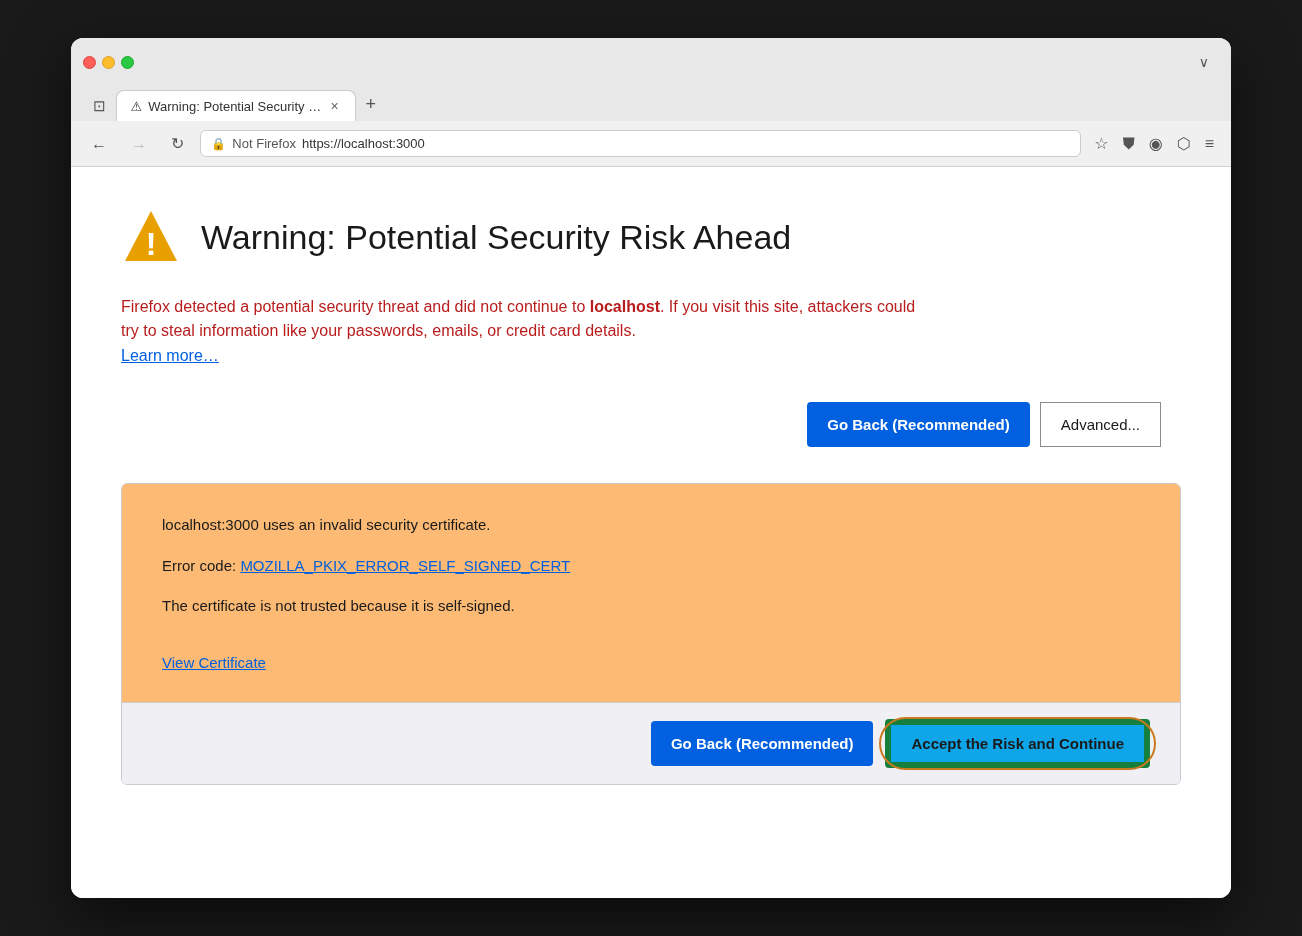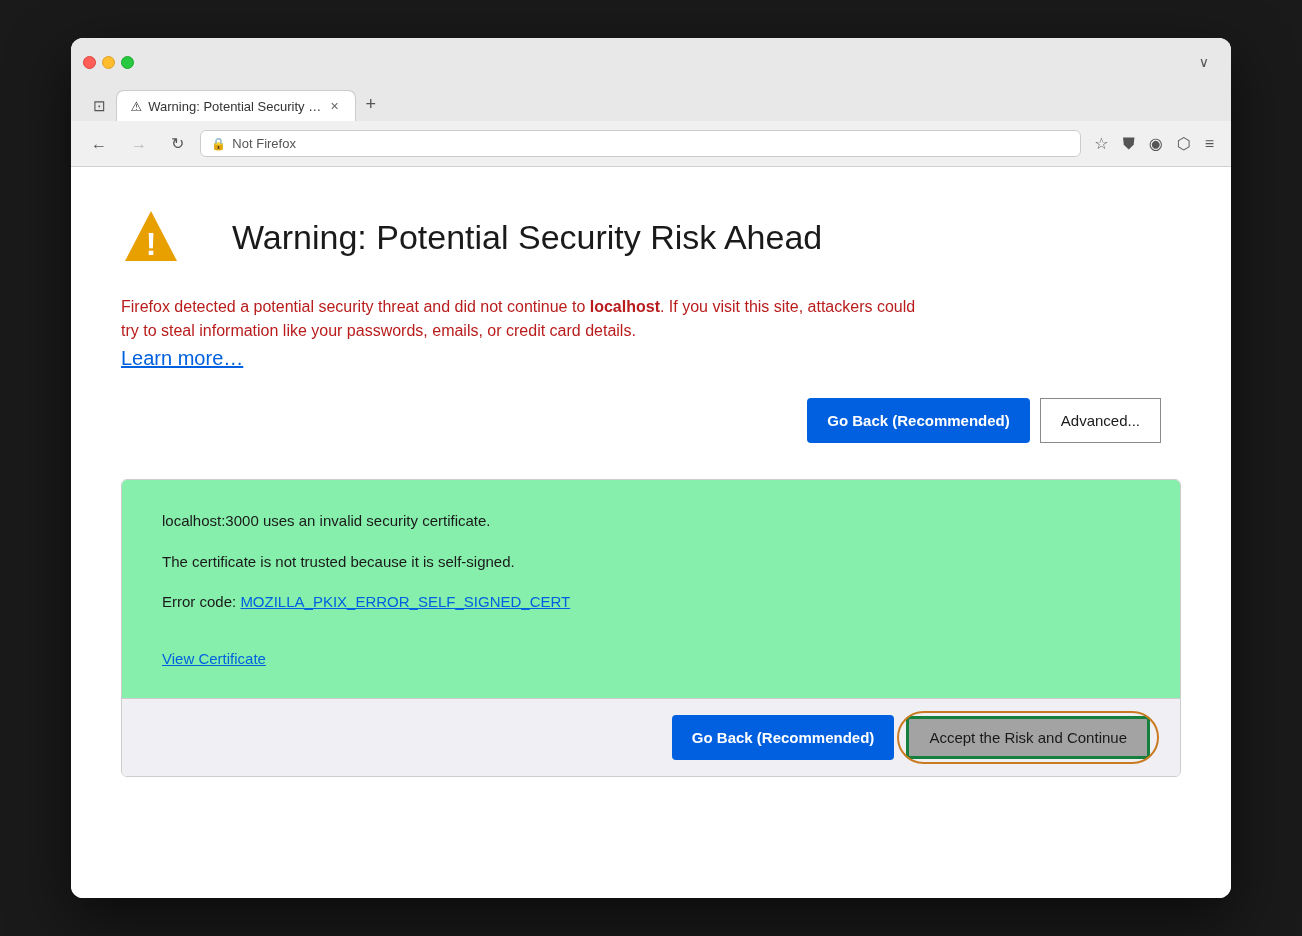--- a/index.html
+++ b/index.html
@@ -204,42 +204,41 @@
     .warning-icon {
       width: 60px;
       height: 60px;
       flex-shrink: 0;
     }
 
     .warning-title {
       font-size: 34px;
       font-weight: 400;
       color: #1a1a1a;
-      margin-left: 31px;
     }
 
     .warning-description {
       font-size: 16px;
       color: #b91c1c;
       line-height: 1.5;
       margin-bottom: 4px;
       max-width: 800px;
     }
 
     .warning-description strong {
       font-weight: 700;
     }
 
     .learn-more-link {
       color: #0060df;
       text-decoration: underline;
-      font-size: 20px;
+      font-size: 16px;
       cursor: pointer;
       display: inline-block;
-      margin-bottom: 28px;
+      margin-bottom: 37px;
     }
 
     .main-actions {
       display: flex;
       justify-content: flex-end;
       gap: 10px;
       margin-bottom: 36px;
       padding-right: 20px;
     }
 
@@ -267,21 +266,21 @@
     
     .details-box {
       border: 1px solid #ccc;
       border-radius: 6px;
       overflow: hidden;
       margin-top: 10px;
     }
 
     .details-content {
       padding: 30px 40px;
-      background: #86efac;
+      background: #fdba74;
     }
 
     .details-content p {
       font-size: 15px;
       color: #1a1a1a;
       margin-bottom: 18px;
       line-height: 1.5;
     }
 
     .details-content p:last-child {
@@ -305,28 +304,28 @@
       background: #f0f0f4;
       padding: 16px 30px;
       display: flex;
       justify-content: flex-end;
       align-items: center;
       gap: 12px;
       border-top: 1px solid #ccc;
     }
 
     .accept-risk-btn {
-      background: #a3a3a3;
+      background: #0ea5e9;
       color: #1a1a1a;
-      border: 3px solid #15803d;
+      border: 6px solid #15803d;
       padding: 10px 20px;
       border-radius: 4px;
       font-size: 15px;
       cursor: pointer;
-      font-weight: 400;
+      font-weight: 700;
       position: relative;
     }
 
     .accept-risk-btn::after {
       content: '';
       position: absolute;
       top: -8px;
       left: -12px;
       right: -12px;
       bottom: -8px;
@@ -360,20 +359,21 @@
     </div>
   </div>
 
   <div class="nav-bar">
     <button class="nav-btn">←</button>
     <button class="nav-btn" disabled="">→</button>
     <button class="nav-btn">↻</button>
     <div class="address-bar">
       <span class="lock-icon">🔒</span>
       <span class="not-secure-label">Not Firefox</span>
+      <span class="url-text">https://localhost:3000</span>
     </div>
     <div class="nav-icons">
       <button class="nav-icon-btn">☆</button>
       <button class="nav-icon-btn">⛊</button>
       <button class="nav-icon-btn">◉</button>
       <button class="nav-icon-btn">⬡</button>
       <button class="nav-icon-btn">≡</button>
     </div>
   </div>
 
@@ -399,24 +399,24 @@
     
     <div class="main-actions">
       <button class="btn-primary">Go Back (Recommended)</button>
       <button class="btn-secondary">Advanced...</button>
     </div>
 
     
     <div class="details-box">
       <div class="details-content">
         <p>localhost:3000 uses an invalid security certificate.</p>
-        <p>The certificate is not trusted because it is self-signed.</p>
         <p>
           <span>Error code: </span><a class="error-code-link" href="#">MOZILLA_PKIX_ERROR_SELF_SIGNED_CERT</a>
         </p>
+        <p>The certificate is not trusted because it is self-signed.</p>
         <br>
         <a class="view-cert-link" href="#">View Certificate</a>
       </div>
       <div class="details-footer">
         <button class="btn-primary">Go Back (Recommended)</button>
         <button class="accept-risk-btn">Accept the Risk and Continue</button>
       </div>
     </div>
 
   </div>

